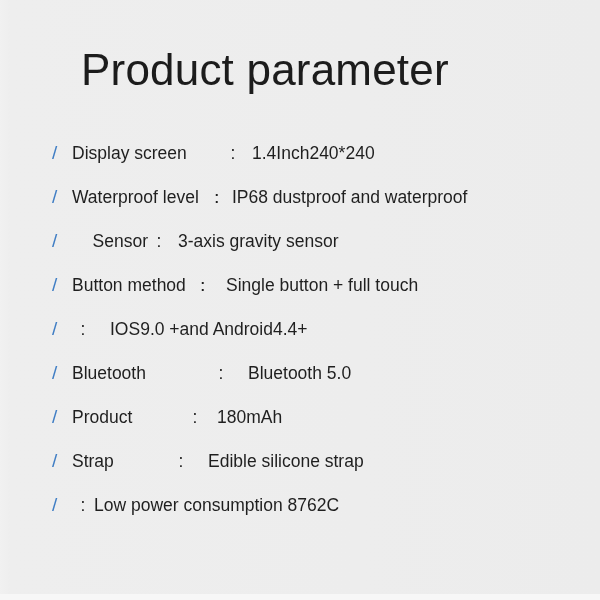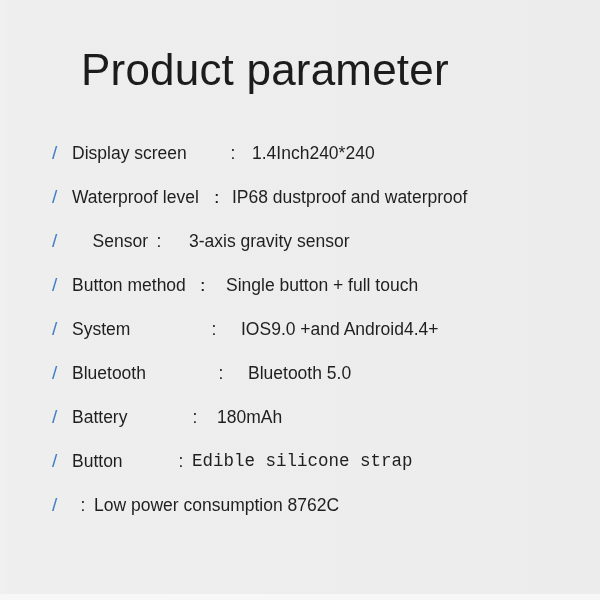--- a/index.html
+++ b/index.html
@@ -121,51 +121,50 @@
       <div class="spec-row">
         <span class="bullet-slash">/</span>
         <span class="spec-label" style="width: 136px; padding-left: 0px;">Waterproof level</span>
         <span class="spec-sep" style="width: 16px;">：</span>
         <span class="spec-value" style="margin-left: 8px;">IP68 dustproof and waterproof</span>
       </div>
       <div class="spec-row">
         <span class="bullet-slash">/</span>
         <span class="spec-label" style="width: 76px; padding-left: 0px; text-align: right;">Sensor</span>
         <span class="spec-sep" style="width: 22px;">:</span>
-        <span class="spec-value" style="margin-left: 19px;">3-axis gravity sensor</span>
+        <span class="spec-value" style="margin-left: 8px;">3-axis gravity sensor</span>
       </div>
       <div class="spec-row">
         <span class="bullet-slash">/</span>
         <span class="spec-label" style="width: 122px; padding-left: 0px;">Button method</span>
         <span class="spec-sep" style="width: 16px;">：</span>
         <span class="spec-value" style="margin-left: 16px;">Single button + full touch</span>
       </div>
       <div class="spec-row">
         <span class="bullet-slash">/</span>
-        <span class="spec-label" style="width: 131px; padding-left: 0px;">System</span>
         <span class="spec-sep" style="width: 22px;">:</span>
         <span class="spec-value" style="margin-left: 16px;">IOS9.0 +and Android4.4+</span>
       </div>
       <div class="spec-row">
         <span class="bullet-slash">/</span>
         <span class="spec-label" style="width: 138px; padding-left: 0px;">Bluetooth</span>
         <span class="spec-sep" style="width: 22px;">:</span>
         <span class="spec-value" style="margin-left: 16px;">Bluetooth 5.0</span>
       </div>
       <div class="spec-row">
         <span class="bullet-slash">/</span>
-        <span class="spec-label" style="width: 112px; padding-left: 0px;">Battery</span>
+        <span class="spec-label" style="width: 112px; padding-left: 0px;">Product</span>
         <span class="spec-sep" style="width: 22px;">:</span>
         <span class="spec-value" style="margin-left: 11px;">180mAh</span>
       </div>
       <div class="spec-row">
         <span class="bullet-slash">/</span>
-        <span class="spec-label" style="width: 98px; padding-left: 0px;">Button</span>
+        <span class="spec-label" style="width: 98px; padding-left: 0px;">Strap</span>
         <span class="spec-sep" style="width: 22px;">:</span>
-        <span class="spec-value" style="margin-left: 0; font-family: Liberation Mono, monospace;">Edible silicone strap</span>
+        <span class="spec-value" style="margin-left: 16px;">Edible silicone strap</span>
       </div>
       <div class="spec-row">
         <span class="bullet-slash">/</span>
         <span class="spec-sep" style="width: 22px;">:</span>
         <span class="spec-value" style="">Low power consumption 8762C</span>
       </div>
     </div>
 
 </div>
 

